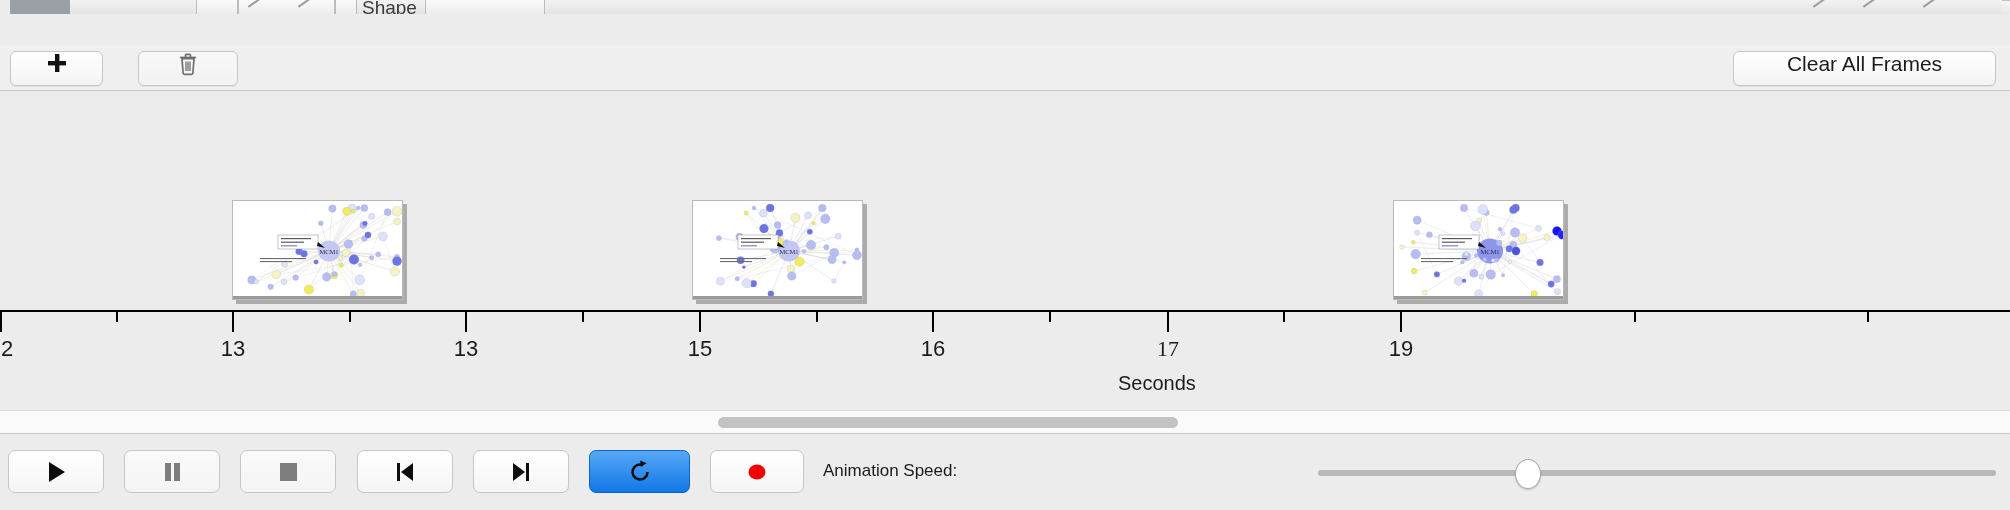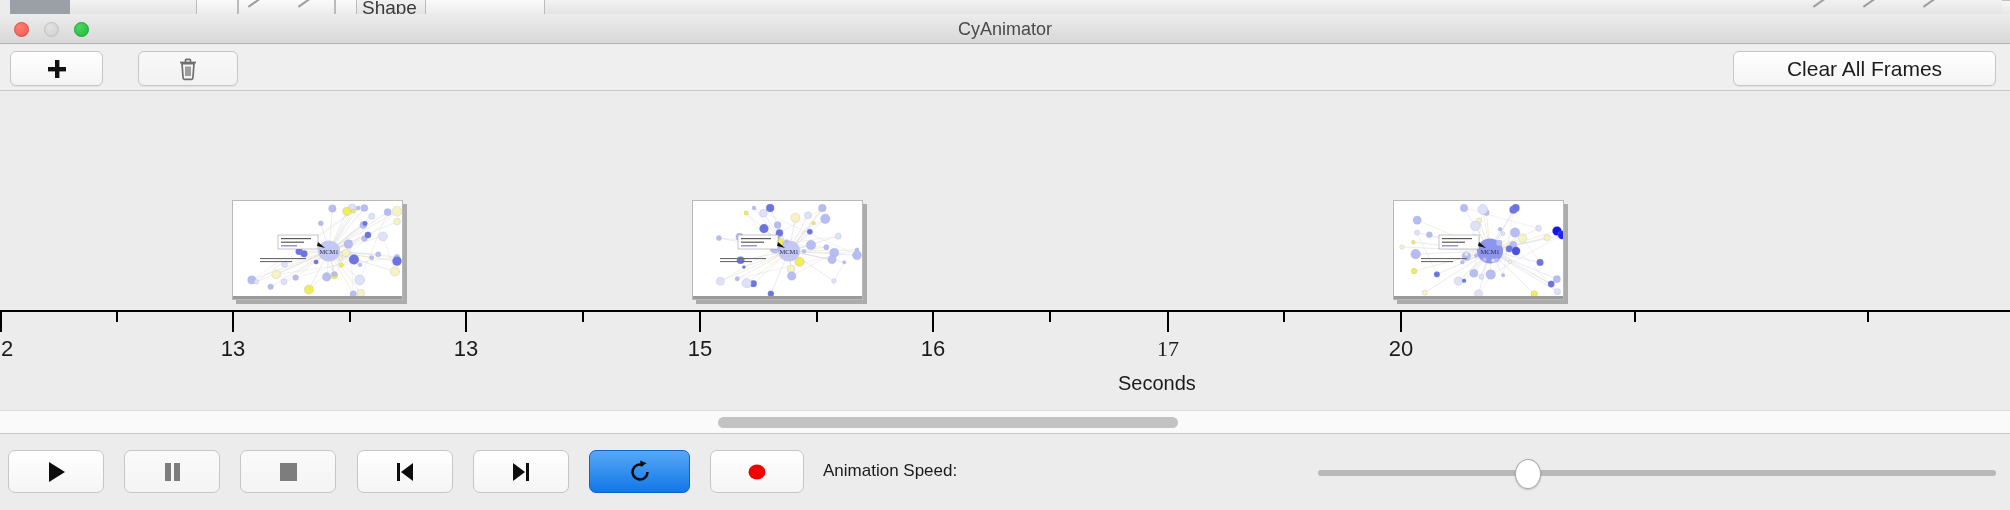--- a/index.html
+++ b/index.html
@@ -66,21 +66,21 @@
     position: absolute; left: 0; top: 45px; width: 2010px; height: 46px;
     background: #efefef;
     border-bottom: 1px solid #c8c8c8;
   }
   .btn {
     position: absolute;
     border: 1px solid #c6c6c6; border-radius: 6px;
     background: linear-gradient(#ffffff, #f4f4f4);
     box-shadow: 0 1px 0 rgba(0,0,0,0.05);
     cursor: pointer;
-    display: flex; align-items: center; justify-content: center;
+    display: flex; justify-content: center;
     font-size: 21px; color: #1c1c1c;
     user-select: none;
   }
   .btn.flat { background: linear-gradient(#f8f8f8, #f2f2f2); }
   #add-frame-button   { left: 10px;  top: 6px; width: 93px;  height: 35px; }
   #delete-frame-button{ left: 138px; top: 6px; width: 100px; height: 35px; }
   #clear-frames-button{ left: 1733px; top: 6px; width: 263px; height: 35px; font-size: 21px; }
   .trash-icon { width: 22px; height: 24px; }
 
   
@@ -182,26 +182,20 @@
     <div class="seg" style="left:415px; width:120px;"></div>
     <div class="mark" style="left:240px;"></div>
     <div class="mark" style="left:290px;"></div>
     <div class="shape-label">Shape</div>
     <div class="mark" style="left:1805px;"></div>
     <div class="mark" style="left:1855px;"></div>
     <div class="mark" style="left:1915px;"></div>
     <div class="round-r"></div>
   </div>
 
-  <div class="titlebar">
-    <div class="traffic close"></div>
-    <div class="traffic min"></div>
-    <div class="traffic max"></div>
-    <div class="window-title">CyAnimator</div>
-  </div>
 
   <div class="toolbar">
     <div class="btn" id="add-frame-button">
       <svg class="plus-svg" width="22" height="22" viewBox="0 0 22 22">
         <rect x="9" y="2" width="4.4" height="18" fill="#111"></rect>
         <rect x="2" y="9" width="18" height="4.4" fill="#111"></rect>
       </svg>
     </div>
     <div class="btn flat" id="delete-frame-button">
       <svg class="trash-icon" viewBox="0 0 22 24">
@@ -595,21 +589,21 @@
         <div class="tick major" style="left: 699px;"></div>
         <div class="tick-label" style="left: 699px;">15</div>
         <div class="tick minor" style="left: 816px;"></div>
         <div class="tick major" style="left: 932px;"></div>
         <div class="tick-label" style="left: 932px;">16</div>
         <div class="tick minor" style="left: 1049px;"></div>
         <div class="tick major" style="left: 1167px;"></div>
         <div class="tick-label" style="left: 1167px; font-family: Liberation Serif, serif;">17</div>
         <div class="tick minor" style="left: 1283px;"></div>
         <div class="tick major" style="left: 1400px;"></div>
-        <div class="tick-label" style="left: 1400px;">20</div>
+        <div class="tick-label" style="left: 1400px;">19</div>
         <div class="tick minor" style="left: 1634px;"></div>
         <div class="tick minor" style="left: 1867px;"></div>
       </div>
   </div>
 
   <div class="hscroll">
     <div class="thumb" id="hscroll-thumb" style="left: 718px; width: 460px;"></div>
   </div>
 
   <div class="controls">

